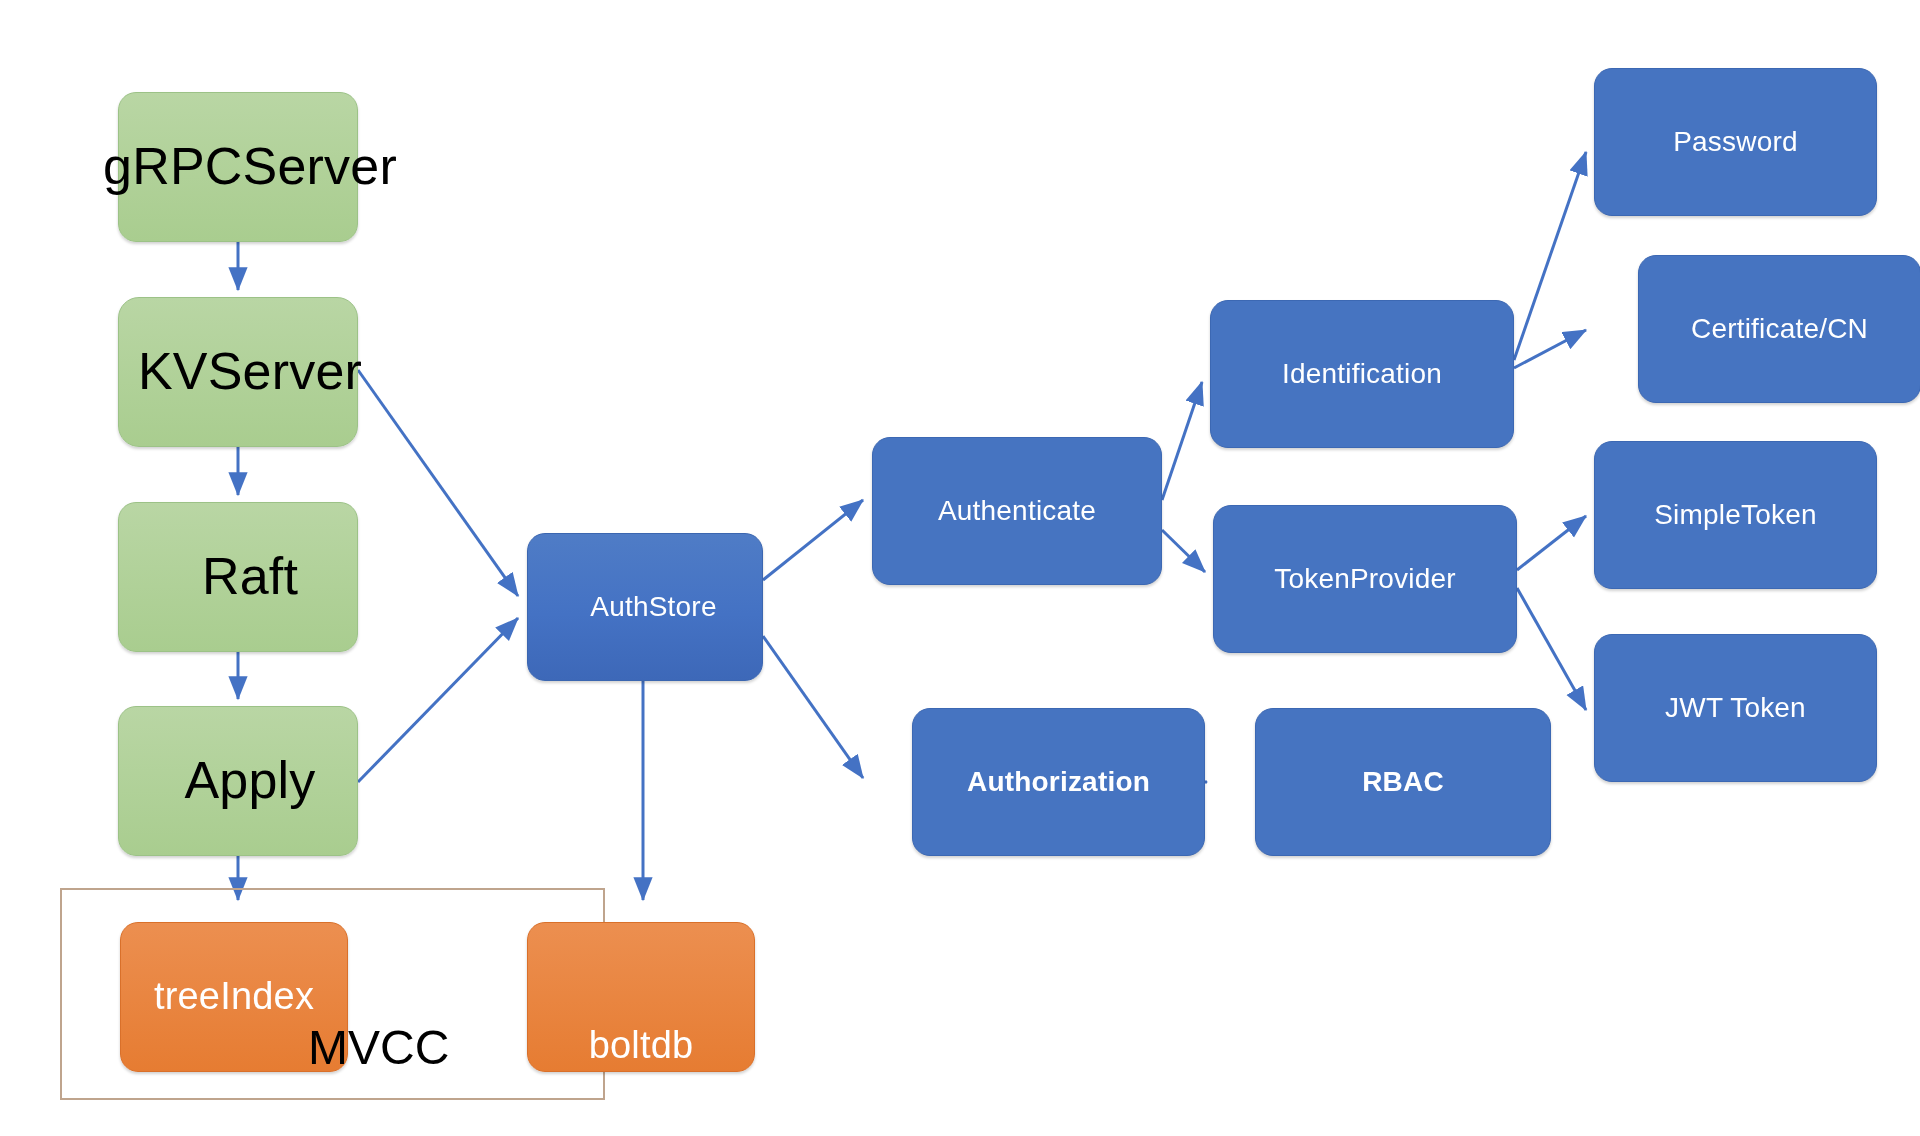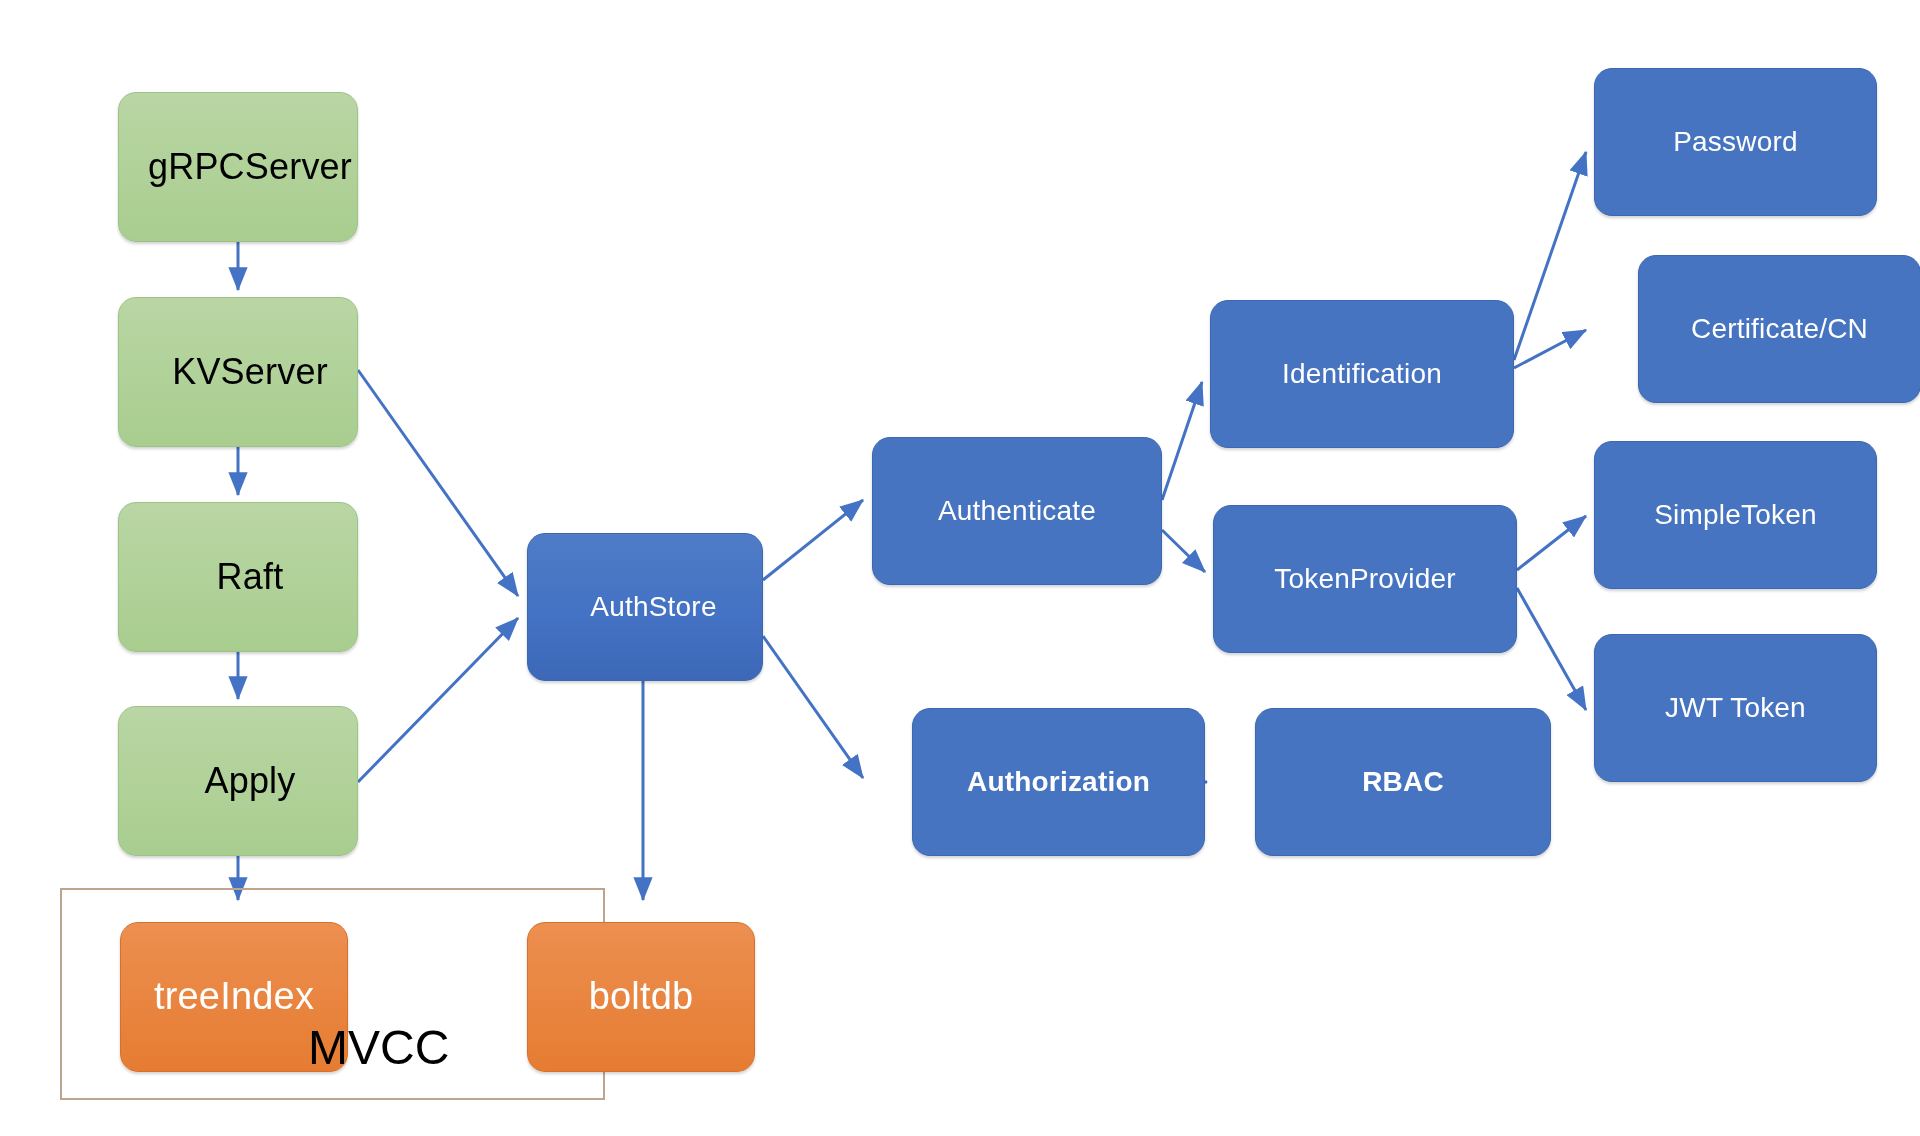--- a/index.html
+++ b/index.html
@@ -39,21 +39,21 @@
     line-height: 1.1;
     letter-spacing: 0.2px;
     padding: 4px 10px;
     z-index: 3;
     box-shadow: 0 2px 3px rgba(0,0,0,0.18);
   }
   .node.green {
     background: linear-gradient(180deg, #b9d6a4 0%, #a9cd8f 100%);
     border: 1px solid #9cc287;
     color: #000000;
-    font-size: 36px;
+    font-size: 52px;
     padding-left: 34px;
   }
   .node.blue {
     background: linear-gradient(180deg, #4f7cc6 0%, #4472c4 55%, #3d68b8 100%);
     border: 1px solid #3b66b0;
     color: #ffffff;
   }
   .node.blue-flat {
     background: #4674c1;
     border: 1px solid #3c68b3;
@@ -116,33 +116,33 @@
   </svg>
 
   <div id="group-layer">
       <div class="group-box" style="left: 60px; top: 888px; width: 545px; height: 212px; border-color: rgb(191, 164, 141);"></div>
       <div class="group-label" style="left: 308px; top: 1020px;">MVCC</div>
     </div>
   <div id="node-layer">
       <div class="node green" style="left: 118px; top: 92px; width: 240px; height: 150px;">
         <span>gRPCServer</span>
       </div>
-      <div class="node green" style="left: 118px; top: 297px; width: 240px; height: 150px;">
+      <div class="node green" style="left: 118px; top: 297px; width: 240px; height: 150px; border-radius: 21px;">
         <span>KVServer</span>
       </div>
       <div class="node green" style="left: 118px; top: 502px; width: 240px; height: 150px;">
         <span>Raft</span>
       </div>
       <div class="node green" style="left: 118px; top: 706px; width: 240px; height: 150px;">
         <span>Apply</span>
       </div>
       <div class="node orange" style="left: 120px; top: 922px; width: 228px; height: 150px;">
         <span>treeIndex</span>
       </div>
-      <div class="node orange" style="left: 527px; top: 922px; width: 228px; height: 150px;">
+      <div class="node orange" style="left: 527px; top: 922px; width: 228px; height: 150px; align-items: flex-end;">
         <span>boltdb</span>
       </div>
       <div class="node blue" style="left: 527px; top: 533px; width: 236px; height: 148px; padding-left: 27px;">
         <span>AuthStore</span>
       </div>
       <div class="node blue-flat" style="left: 872px; top: 437px; width: 290px; height: 148px;">
         <span>Authenticate</span>
       </div>
       <div class="node blue-flat bold" style="left: 872px; top: 708px; width: 293px; height: 148px;">
         <span>Authorization</span>

